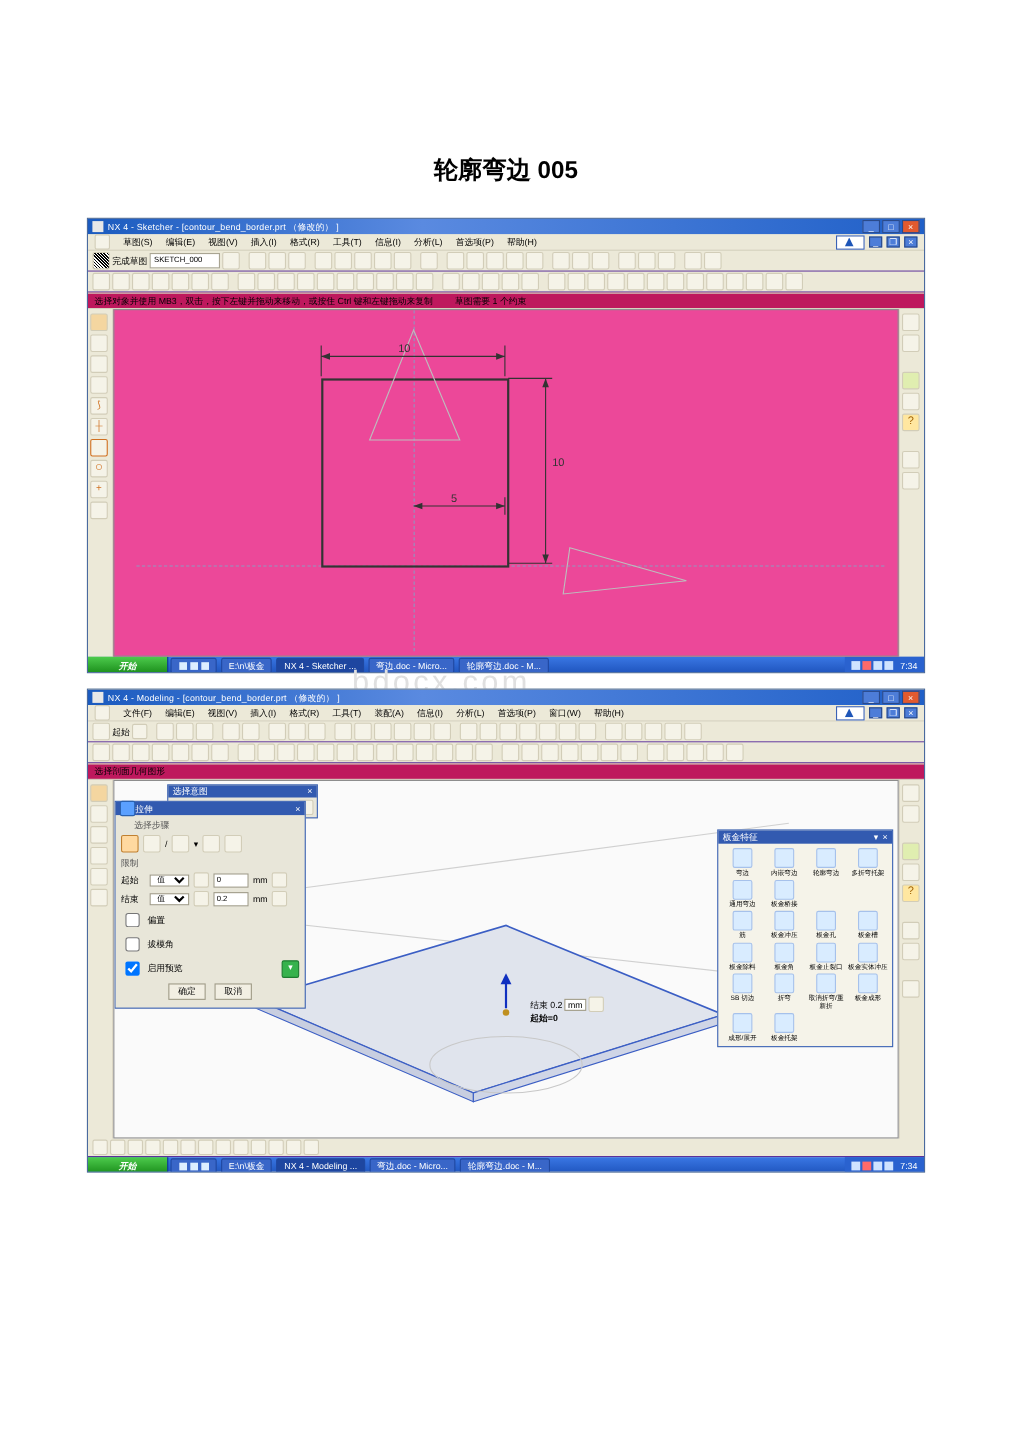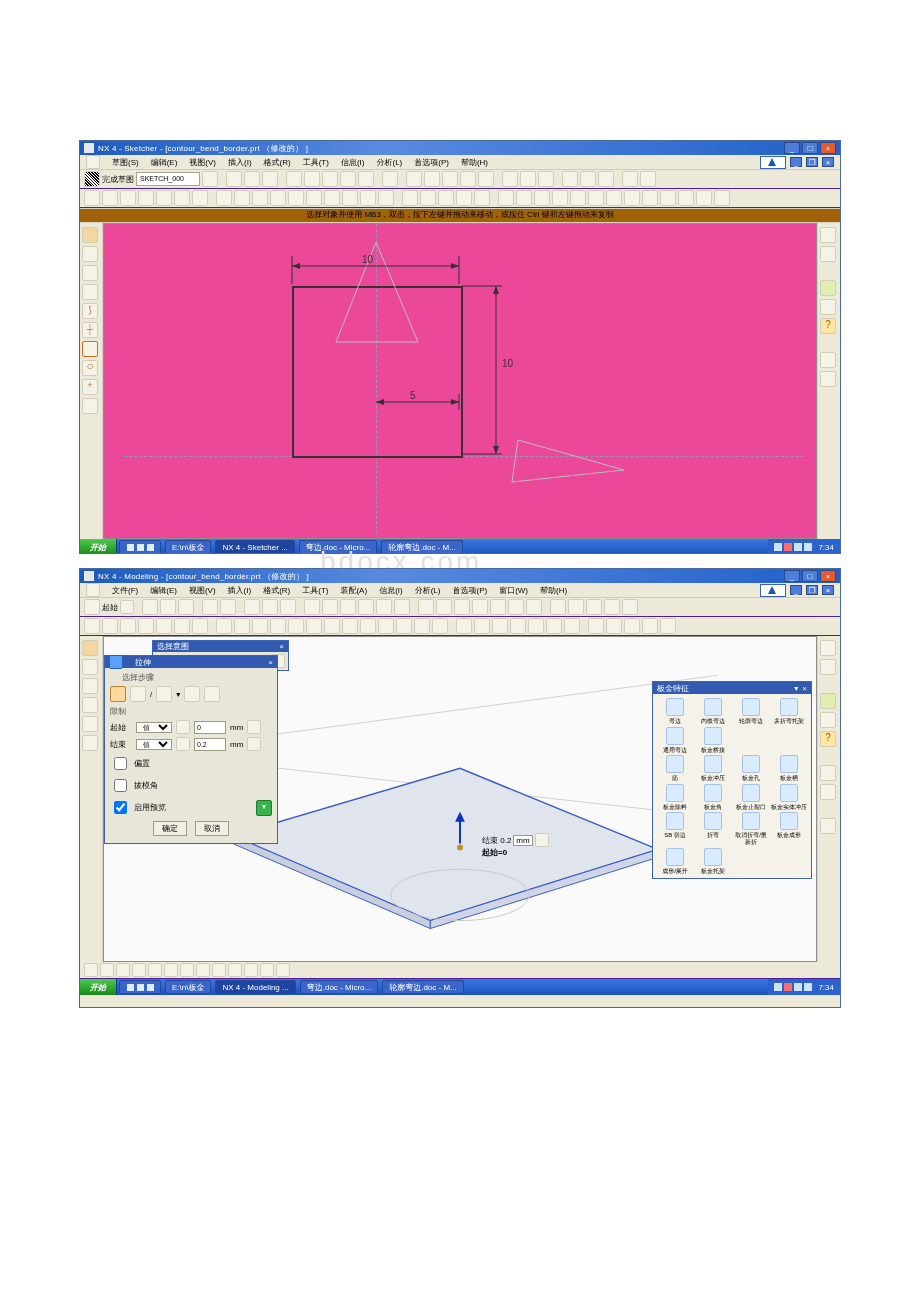--- a/index.html
+++ b/index.html
@@ -80,25 +80,25 @@
     border-radius: 2px;
   }
   .tbtn.sm { width: 12px; height: 12px; }
   .tsel {
     height: 12px; line-height: 12px; font-size: 7px;
     background: #fff; border: 1px solid #a9a593; padding: 0 3px;
   }
   .sep { width: 4px; }
   .statusline {
     height: 13px;
-    background: #a16207;
+    background: #be185d;
     border-top: 1px solid #d6d2bf;
     border-bottom: 1px solid #d6d2bf;
     display: flex; align-items: center;
-    font-size: 8px; padding: 0 6px; gap: 20px; flex-direction: column;
+    font-size: 8px; padding: 0 6px; gap: 20px;
   }
   .workarea {
     display: flex;
     background: #ece9d8;
   }
   .ltool {
     width: 18px;
     background: #ece9d8;
     display: flex; flex-direction: column;
     padding: 4px 2px; gap: 3px;
@@ -126,21 +126,21 @@
     height: 16px;
     background: linear-gradient(to bottom, #3a77e4 0%, #1d52bb 100%);
     display: flex;
     align-items: center;
     font-size: 8px;
     color: #fff;
   }
   .startbtn {
     height: 100%;
     background: linear-gradient(to bottom, #4dcb4d 0%, #188a18 100%);
-    padding: 0 10px;
+    padding: 0 28px;
     display: flex; align-items: center;
     font-style: italic; font-weight: bold;
     border-right: 1px solid #0c3a8a;
   }
   .tbitem {
     height: 12px; margin: 0 2px; padding: 0 6px;
     background: #3966c8;
     border: 1px solid #2048a0;
     display: flex; align-items: center;
     border-radius: 2px;
@@ -206,20 +206,21 @@
     pointer-events: none;
   }
   
   svg.cv { position:absolute; left:0; top:0; width:100%; height:100%; }
 </style>
 </head>
 <body>
 
 <div class="page">
 
+  <div class="doc-title">轮廓弯边 005</div>
 
   <div class="screenshot" style="height:412px;">
 
     <div class="titlebar">
       <div class="nx-logo"></div>
       <span>NX 4 - Sketcher - [contour_bend_border.prt （修改的） ]</span>
       <div class="spacer"></div>
       <div class="winbtns">
         <div class="winbtn">_</div>
         <div class="winbtn">□</div>
@@ -519,20 +520,23 @@
       <div class="tbtn"></div>
       <div class="tbtn"></div>
       <div class="tbtn"></div>
       <div class="sep"></div>
       <div class="tbtn"></div>
       <div class="tbtn"></div>
       <div class="tbtn"></div>
       <div class="tbtn"></div>
       <div class="tbtn"></div>
     </div>
+    <div class="statusline">
+      <span>选择剖面几何图形</span>
+    </div>
 
     <div class="workarea" style="height:326px;">
       <div class="ltool">
         <div class="tbtn" style="background:#f4d6a0;"></div>
         <div class="tbtn"></div>
         <div class="tbtn"></div>
         <div class="tbtn"></div>
         <div class="tbtn"></div>
         <div class="tbtn"></div>
       </div>
@@ -570,21 +574,21 @@
             <select style="flex:1;height:12px;font-size:7px;">
               <option>特征曲线</option>
             </select>
             <div class="tbtn sm"></div>
           </div>
         </div>
 
         <div class="floatdlg" style="left:0px;top:18px;width:172px;">
           <div class="dlgtitle">
             <span class="tbtn sm" style="background:#5aa0ff;border-color:#2a62b0;"></span>
-            <span style="margin-left:12px;text-align:center;">拉伸</span>
+            <span style="margin-left:0;text-align:center;">拉伸</span>
             <span style="margin-left:auto;">×</span>
           </div>
           <div class="dlgbody">
             <div style="color:#555;margin-left:12px;">选择步骤</div>
             <div class="row">
               <div class="tbtn" style="background:#ffd9a0;border-color:#c08030;"></div>
               <div class="tbtn"></div>
               <span>/</span>
               <div class="tbtn"></div>
               <span>▾</span>

